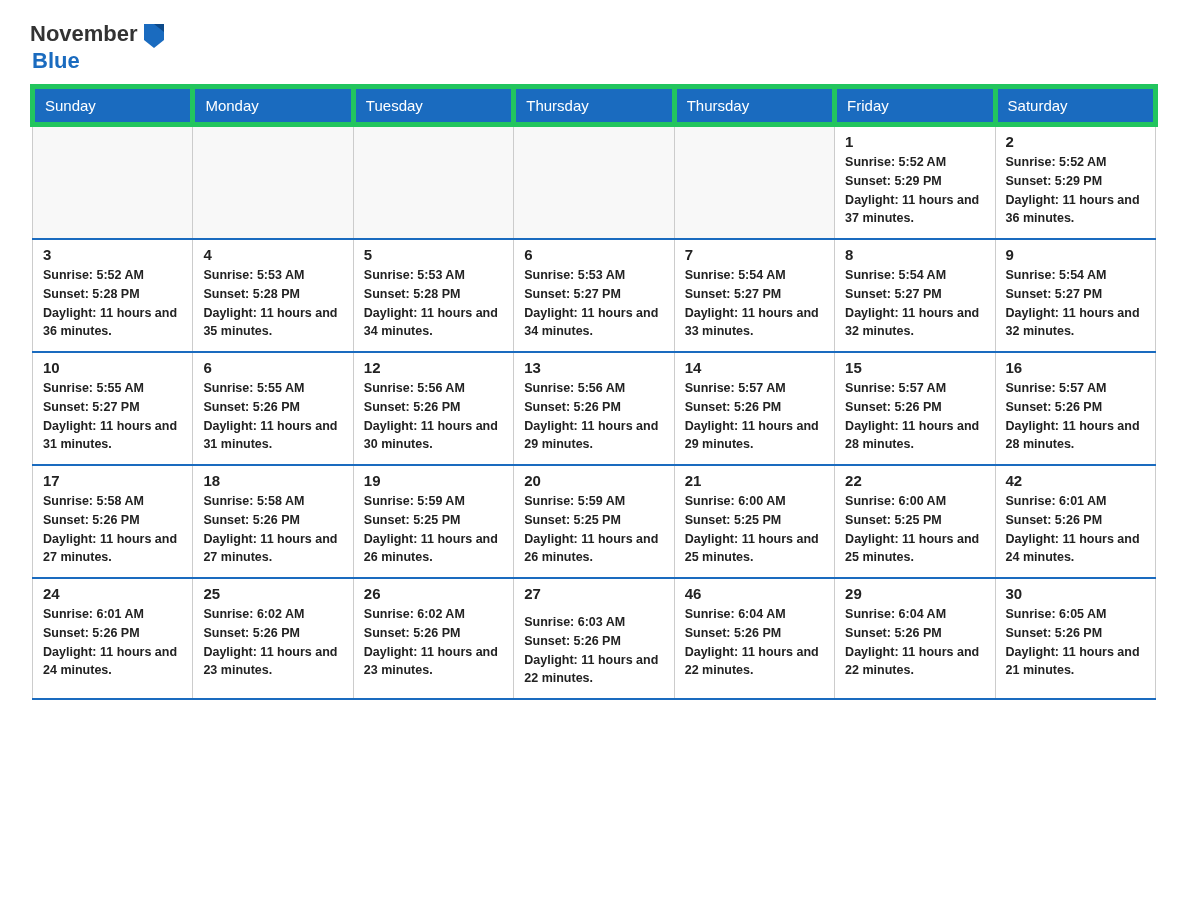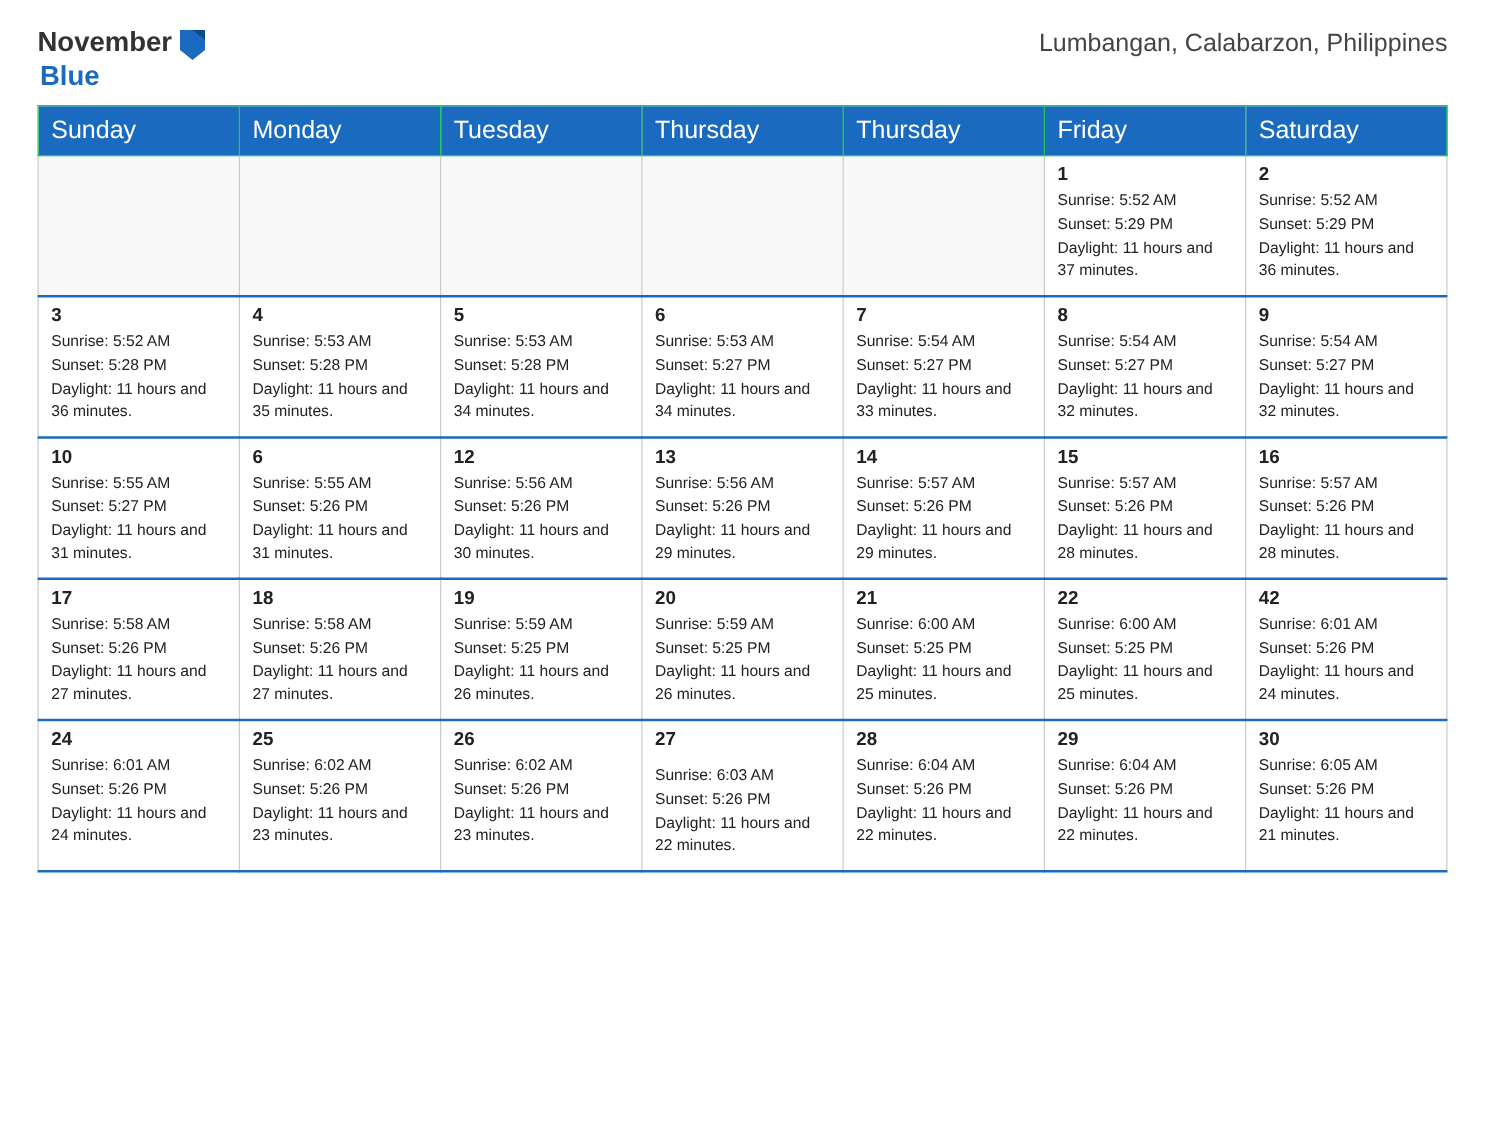--- a/index.html
+++ b/index.html
@@ -62,25 +62,25 @@
     .calendar {
       width: 100%;
       border-collapse: collapse;
       margin-top: 8px;
     }
     .calendar thead tr {
       background-color: #1a6bbf;
     }
     .calendar thead th {
       color: #fff;
-      font-size: 20px;
+      font-size: 15px;
       font-weight: normal;
       padding: 8px 10px;
       text-align: left;
-      border: 1px solid #22c55e;
+      border: 5px solid #22c55e;
     }
     .calendar tbody tr {
       border-bottom: 2px solid #1a6bbf;
     }
     .calendar tbody td {
       vertical-align: top;
       padding: 6px 10px 10px 10px;
       border: 1px solid #ccc;
       font-size: 13px;
       color: #222;
@@ -95,40 +95,40 @@
       font-size: 15px;
       font-weight: bold;
       color: #222;
       display: block;
       margin-bottom: 3px;
     }
     .day-info {
       font-size: 12.5px;
       color: #222;
       line-height: 1.5;
+      font-weight: bold;
     }
   </style>
 </head>
 <body>
 
 <div class="header">
   <div class="logo-container">
     <div class="logo-row1">
       <span class="logo-text-general">November</span>
       <svg class="logo-icon" viewBox="0 0 28 28">
         <polygon points="4,4 24,4 24,20 14,28 4,20" fill="#1a6bbf"></polygon>
         <polygon points="14,4 24,4 24,12" fill="#0d4a8a"></polygon>
       </svg>
     </div>
     <div class="logo-row2">
       <span class="logo-text-blue">Blue</span>
     </div>
   </div>
   <div class="title-block">
-    <div class="subtitle">Lumbangan, Calabarzon, Philippines</div>
   </div>
 </div>
 
 <table class="calendar">
   <thead>
     <tr>
     <th>Sunday</th>
         <th>Monday</th>
         <th>Tuesday</th>
         <th>Thursday</th>
@@ -308,21 +308,21 @@
 Sunset: 5:26 PM
 Daylight: 11 hours and 23 minutes.</div>
         </td>
         <td>
           <span class="day-number">27</span>
           <div class="day-info" style="white-space: pre-line; margin-top: 11px;">Sunrise: 6:03 AM
 Sunset: 5:26 PM
 Daylight: 11 hours and 22 minutes.</div>
         </td>
         <td>
-          <span class="day-number">28</span>
+          <span class="day-number">46</span>
           <div class="day-info" style="white-space: pre-line;">Sunrise: 6:04 AM
 Sunset: 5:26 PM
 Daylight: 11 hours and 22 minutes.</div>
         </td>
         <td>
           <span class="day-number">29</span>
           <div class="day-info" style="white-space: pre-line;">Sunrise: 6:04 AM
 Sunset: 5:26 PM
 Daylight: 11 hours and 22 minutes.</div>
         </td>

